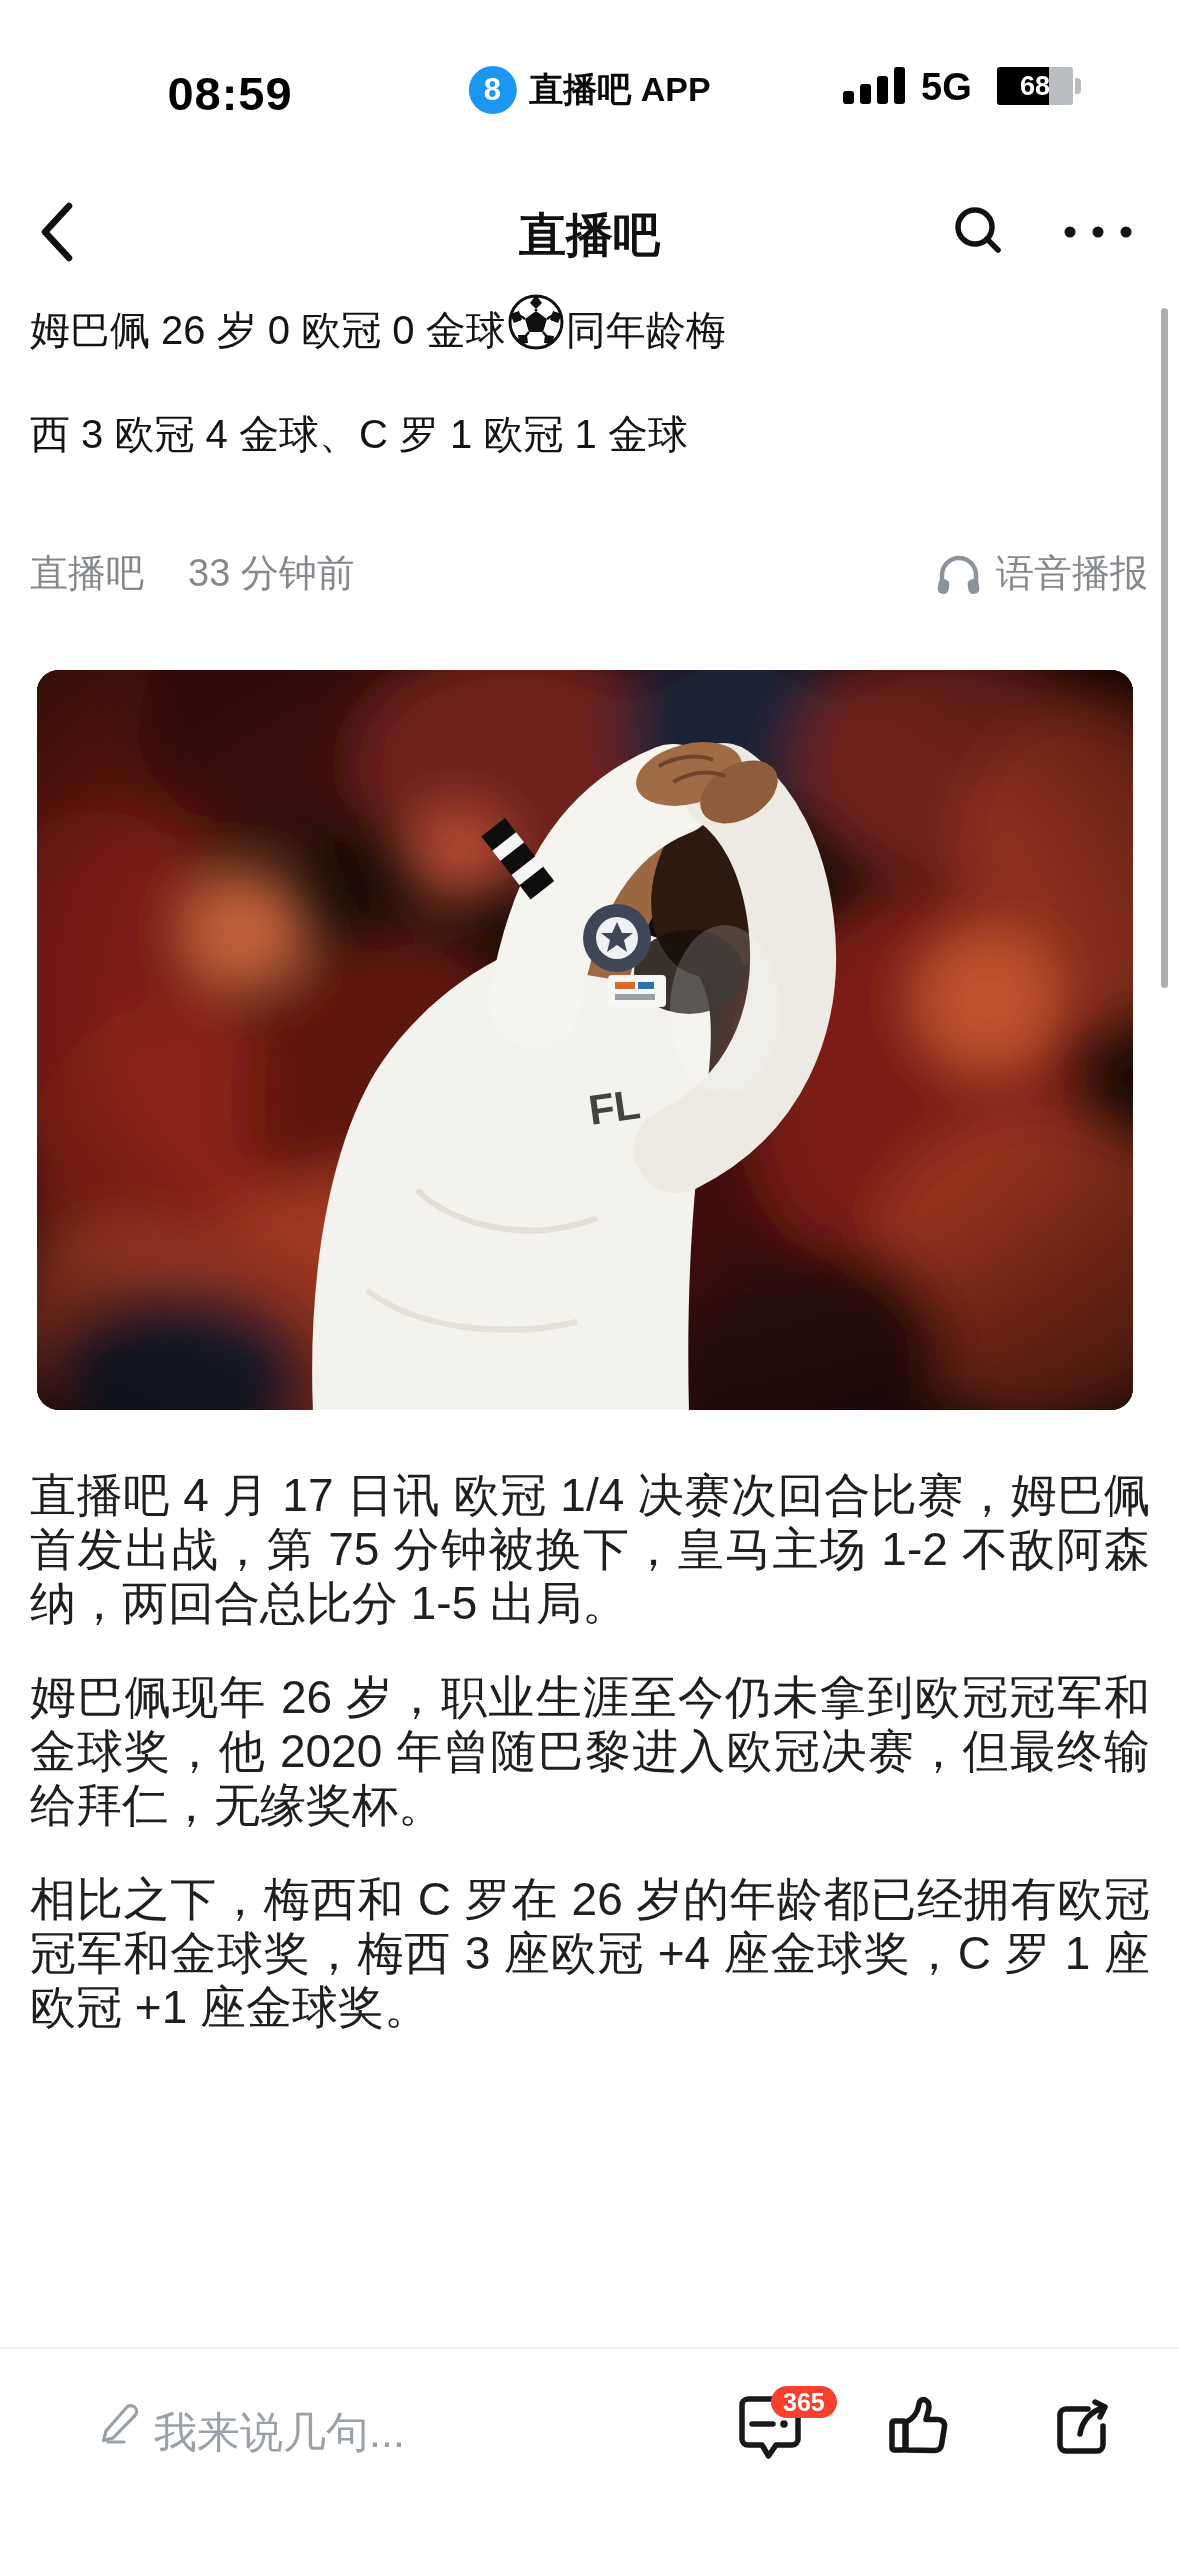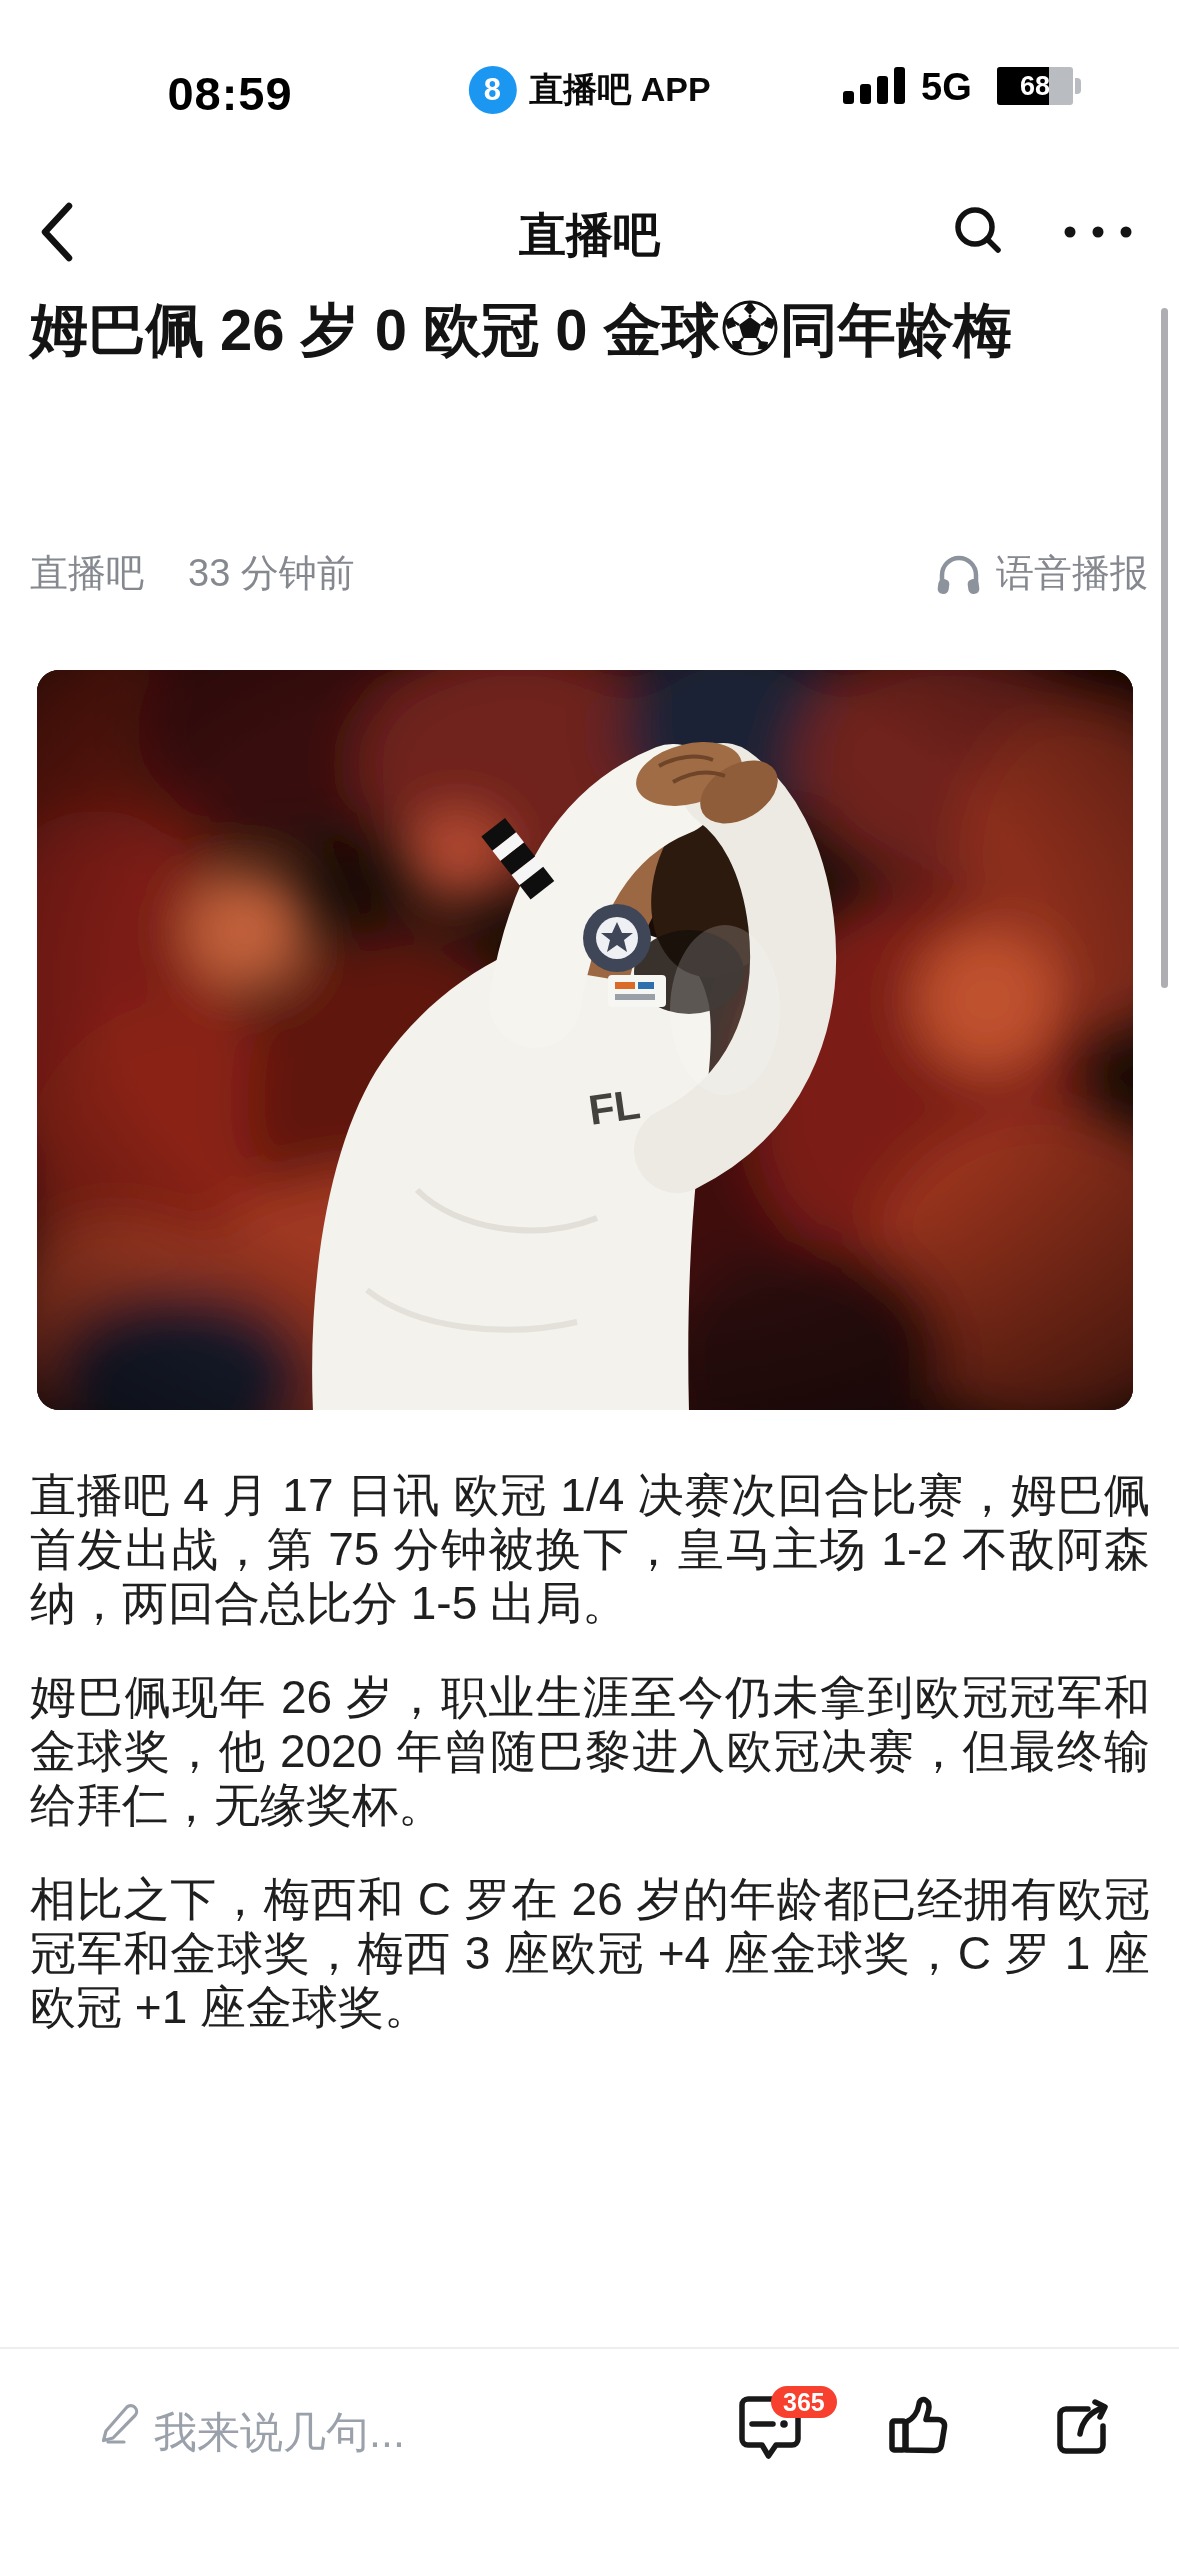--- a/index.html
+++ b/index.html
@@ -24,21 +24,21 @@
   .sb-batt-nub{left:1075px;top:78px;width:6px;height:16px;background:#b9bcc0;border-radius:0 4px 4px 0;}
 
   
   .nav-title{left:0;top:204px;width:100%;text-align:center;font-size:47px;font-weight:700;color:#111;}
   .nav-back{left:40px;top:202px;}
   .nav-search{left:951px;top:203px;}
   .nav-more{left:1064px;top:226px;}
   .scrollbar{left:1161px;top:308px;width:7px;height:680px;background:#a9a9ae;border-radius:4px;opacity:.95;}
 
   
-  .a-title{left:30px;top:278px;width:1120px;font-size:58px;line-height:104px;font-weight:700;color:#141414;}
+  .a-title{left:30px;top:278px;width:1120px;font-size:40px;line-height:104px;font-weight:400;color:#141414;}
   .a-title .t-line{white-space:nowrap;}
   .ball{display:inline-block;vertical-align:-6px;margin:0 2px;}
   .byline-l{left:30px;top:548px;display:flex;align-items:center;gap:44px;font-size:38px;color:#85898f;}
   .byline-r{right:31px;top:548px;display:flex;align-items:center;gap:14px;font-size:38px;color:#85898f;}
 
   
   .hero{left:37px;top:670px;width:1096px;height:740px;border-radius:22px;overflow:hidden;background:#190c07;}
   .hero svg{display:block;width:100%;height:100%;}
 
   
@@ -96,20 +96,21 @@
     <div class="t-line"><span>姆巴佩 26 岁 0 欧冠 0 金球</span><svg class="ball" width="56" height="56" viewBox="0 0 56 56">
           <circle cx="28" cy="28" r="26" fill="#fff" stroke="#111" stroke-width="3"></circle>
           <polygon points="28,17 39,25 35,38 21,38 17,25" fill="#111"></polygon>
           <polygon points="28,1 34,9 28,15 22,9" fill="#111"></polygon>
           <polygon points="54,20 50,29 42,26 45,17" fill="#111"></polygon>
           <polygon points="45,50 36,49 37,41 46,42" fill="#111"></polygon>
           <polygon points="11,50 10,41 19,41 20,49" fill="#111"></polygon>
           <polygon points="2,20 11,17 14,26 6,29" fill="#111"></polygon>
           <path d="M28 15 L28 17 M39 25 L45 21 M35 38 L40 44 M21 38 L16 44 M17 25 L11 21" stroke="#111" stroke-width="2.5"></path>
         </svg><span>同年龄梅</span></div>
+    <div class="t-line">西 3 欧冠 4 金球、C 罗 1 欧冠 1 金球</div>
   </div>
 
   <div class="abs byline-l">
     <span>直播吧</span>
     <span>33 分钟前</span>
   </div>
   <div class="abs byline-r">
     <svg width="48" height="46" viewBox="0 0 48 46">
       <path d="M8 32 V24 C8 14.6 15.6 7 25 7 C34.4 7 42 14.6 42 24 V32" fill="none" stroke="#8d939d" stroke-width="4.5" stroke-linecap="round"></path>
       <rect x="4" y="28" width="11" height="15" rx="5" fill="#8d939d" transform="rotate(8 9.5 35.5)"></rect>

